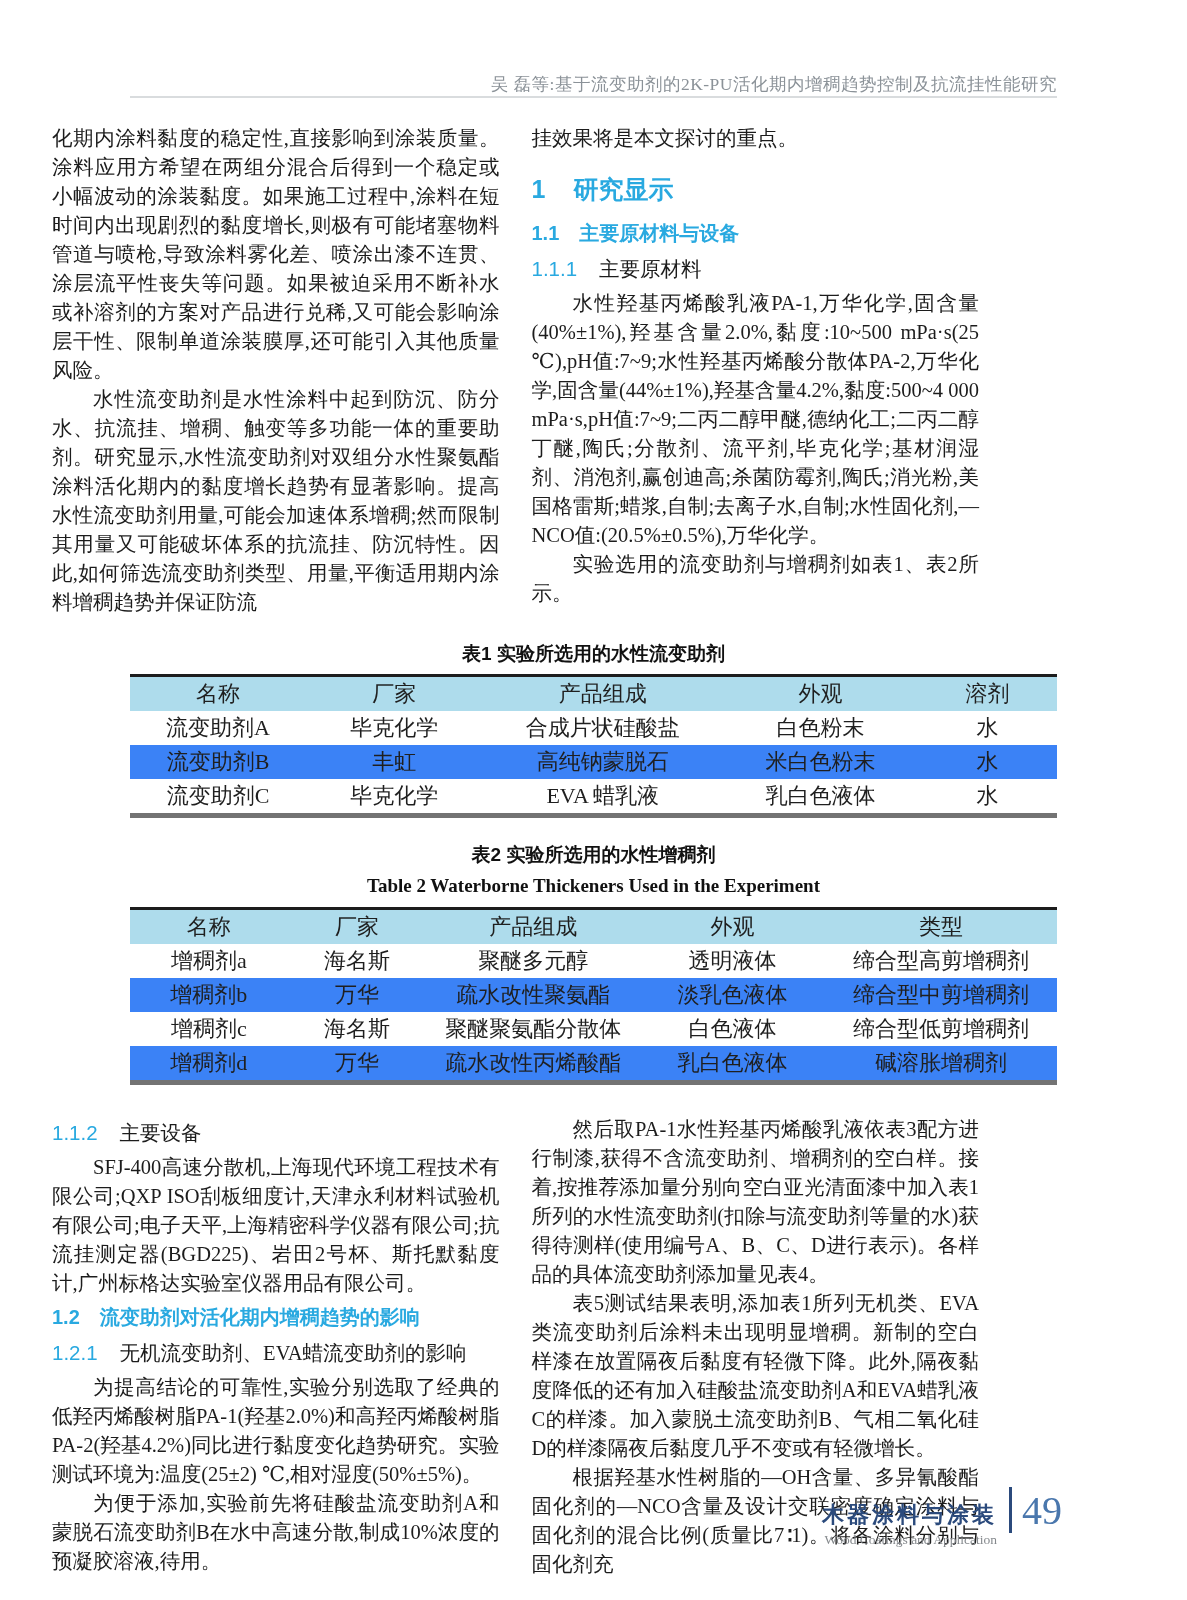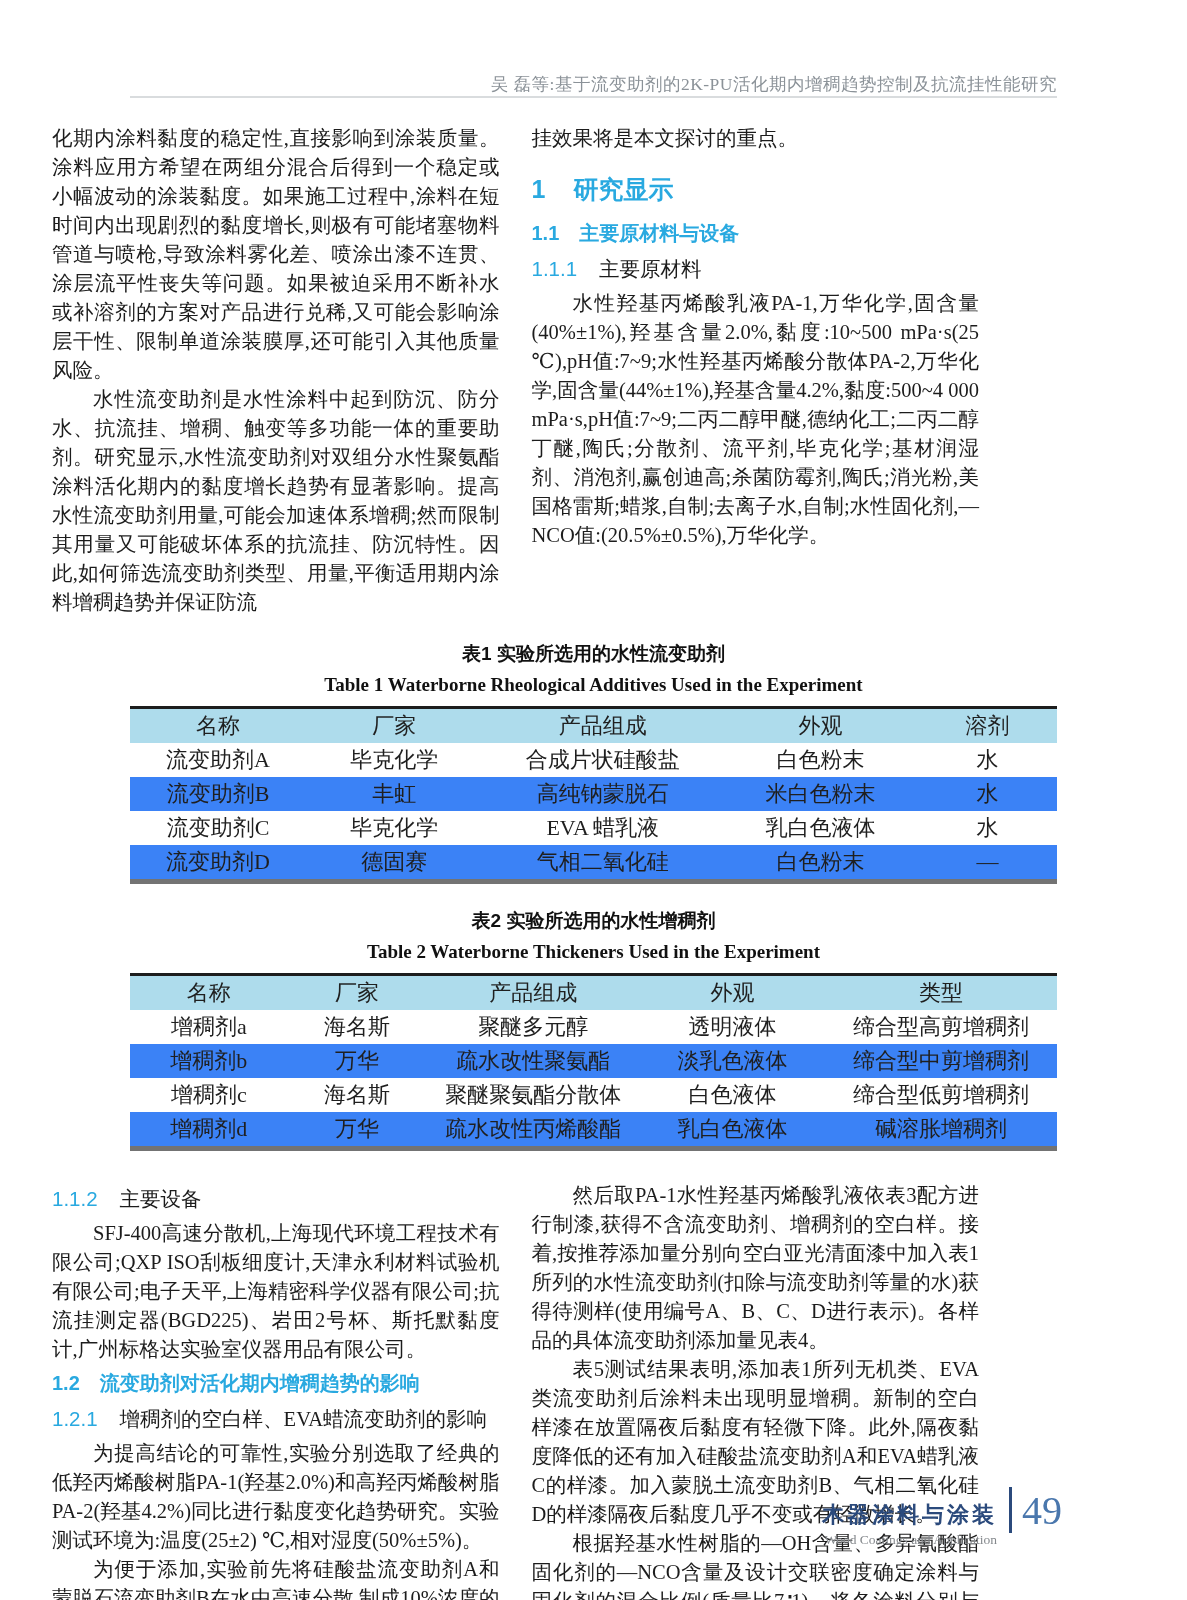--- a/index.html
+++ b/index.html
@@ -160,27 +160,27 @@
       <div class="col">
         <p class="p-cont">化期内涂料黏度的稳定性,直接影响到涂装质量。涂料应用方希望在两组分混合后得到一个稳定或小幅波动的涂装黏度。如果施工过程中,涂料在短时间内出现剧烈的黏度增长,则极有可能堵塞物料管道与喷枪,导致涂料雾化差、喷涂出漆不连贯、涂层流平性丧失等问题。如果被迫采用不断补水或补溶剂的方案对产品进行兑稀,又可能会影响涂层干性、限制单道涂装膜厚,还可能引入其他质量风险。</p>
         <p class="p-indent">水性流变助剂是水性涂料中起到防沉、防分水、抗流挂、增稠、触变等多功能一体的重要助剂。研究显示,水性流变助剂对双组分水性聚氨酯涂料活化期内的黏度增长趋势有显著影响。提高水性流变助剂用量,可能会加速体系增稠;然而限制其用量又可能破坏体系的抗流挂、防沉特性。因此,如何筛选流变助剂类型、用量,平衡适用期内涂料增稠趋势并保证防流</p>
       </div>
       <div class="col">
         <p class="p-cont">挂效果将是本文探讨的重点。</p>
         <h2 class="h-level1"><span class="h-num">1</span><span>研究显示</span></h2>
         <h3 class="h-level2"><span class="h-num">1.1</span><span>主要原材料与设备</span></h3>
         <h4 class="h-level3"><span class="h-num">1.1.1</span><span>主要原材料</span></h4>
         <p class="p-indent">水性羟基丙烯酸乳液PA-1,万华化学,固含量(40%±1%),羟基含量2.0%,黏度:10~500 mPa·s(25 ℃),pH值:7~9;水性羟基丙烯酸分散体PA-2,万华化学,固含量(44%±1%),羟基含量4.2%,黏度:500~4 000 mPa·s,pH值:7~9;二丙二醇甲醚,德纳化工;二丙二醇丁醚,陶氏;分散剂、流平剂,毕克化学;基材润湿剂、消泡剂,赢创迪高;杀菌防霉剂,陶氏;消光粉,美国格雷斯;蜡浆,自制;去离子水,自制;水性固化剂,—NCO值:(20.5%±0.5%),万华化学。</p>
+        <p class="p-indent">实验选用的流变助剂与增稠剂如表1、表2所示。</p>
       </div>
     </section>
   </main>
 
   <section class="table-block">
     <div class="caption-zh">表1  实验所选用的水性流变助剂</div>
-    <div class="caption-en">Table 1  Waterborne Rheological Additives Used in the Experiment</div>
     <table class="data-table">
       <thead>
         <tr>
           <th class="t1-c1">名称</th>
           <th class="t1-c2">厂家</th>
           <th class="t1-c3">产品组成</th>
           <th class="t1-c4">外观</th>
           <th class="t1-c5">溶剂</th>
         </tr>
       </thead>
@@ -199,27 +199,20 @@
           <td>米白色粉末</td>
           <td>水</td>
         </tr>
         <tr>
           <td>流变助剂C</td>
           <td>毕克化学</td>
           <td>EVA 蜡乳液</td>
           <td>乳白色液体</td>
           <td>水</td>
         </tr>
-        <tr class="stripe">
-          <td>流变助剂D</td>
-          <td>德固赛</td>
-          <td>气相二氧化硅</td>
-          <td>白色粉末</td>
-          <td>—</td>
-        </tr>
       </tbody>
     </table>
   </section>
 
   <section class="table-block">
     <div class="caption-zh">表2  实验所选用的水性增稠剂</div>
     <div class="caption-en">Table 2  Waterborne Thickeners Used in the Experiment</div>
     <table class="data-table">
       <thead>
         <tr>
@@ -261,21 +254,21 @@
         </tr>
       </tbody>
     </table>
   </section>
 
   <section class="content two-col bottom-section">
     <div class="col">
       <h4 class="h-level3"><span class="h-num">1.1.2</span><span>主要设备</span></h4>
       <p class="p-indent">SFJ-400高速分散机,上海现代环境工程技术有限公司;QXP ISO刮板细度计,天津永利材料试验机有限公司;电子天平,上海精密科学仪器有限公司;抗流挂测定器(BGD225)、岩田2号杯、斯托默黏度计,广州标格达实验室仪器用品有限公司。</p>
       <h3 class="h-level2"><span class="h-num">1.2</span><span>流变助剂对活化期内增稠趋势的影响</span></h3>
-      <h4 class="h-level3"><span class="h-num">1.2.1</span><span>增稠剂的空白样、EVA蜡流变助剂的影响</span></h4>
+      <h4 class="h-level3"><span class="h-num">1.2.1</span><span>无机流变助剂、EVA蜡流变助剂的影响</span></h4>
       <p class="p-indent">为提高结论的可靠性,实验分别选取了经典的低羟丙烯酸树脂PA-1(羟基2.0%)和高羟丙烯酸树脂PA-2(羟基4.2%)同比进行黏度变化趋势研究。实验测试环境为:温度(25±2) ℃,相对湿度(50%±5%)。</p>
       <p class="p-indent">为便于添加,实验前先将硅酸盐流变助剂A和蒙脱石流变助剂B在水中高速分散,制成10%浓度的预凝胶溶液,待用。</p>
     </div>
     <div class="col">
       <p class="p-indent">然后取PA-1水性羟基丙烯酸乳液依表3配方进行制漆,获得不含流变助剂、增稠剂的空白样。接着,按推荐添加量分别向空白亚光清面漆中加入表1所列的水性流变助剂(扣除与流变助剂等量的水)获得待测样(使用编号A、B、C、D进行表示)。各样品的具体流变助剂添加量见表4。</p>
       <p class="p-indent">表5测试结果表明,添加表1所列无机类、EVA类流变助剂后涂料未出现明显增稠。新制的空白样漆在放置隔夜后黏度有轻微下降。此外,隔夜黏度降低的还有加入硅酸盐流变助剂A和EVA蜡乳液C的样漆。加入蒙脱土流变助剂B、气相二氧化硅D的样漆隔夜后黏度几乎不变或有轻微增长。</p>
       <p class="p-indent">根据羟基水性树脂的—OH含量、多异氰酸酯固化剂的—NCO含量及设计交联密度确定涂料与固化剂的混合比例(质量比7∶1)。将各涂料分别与固化剂充</p>
     </div>
   </section>
 

